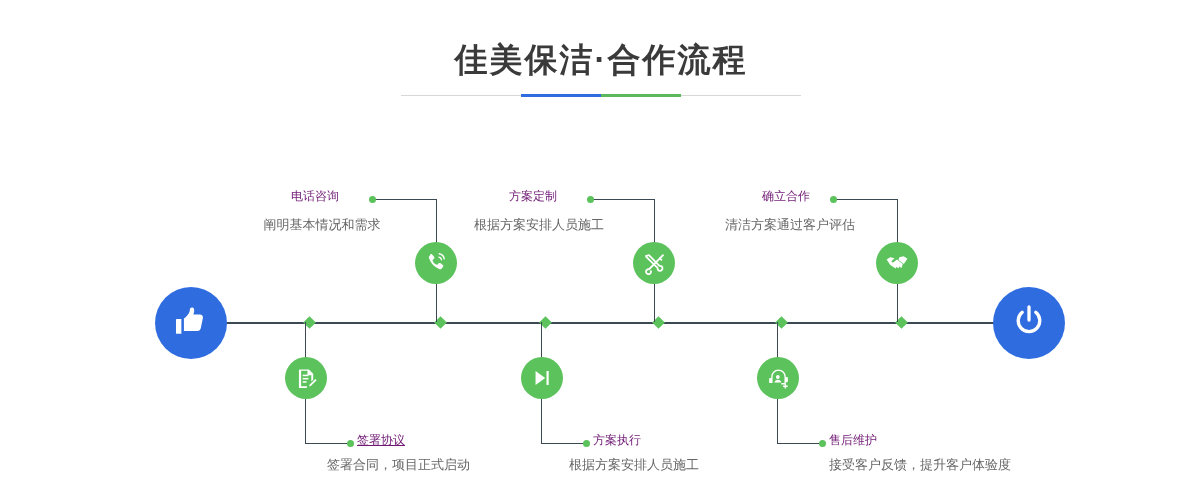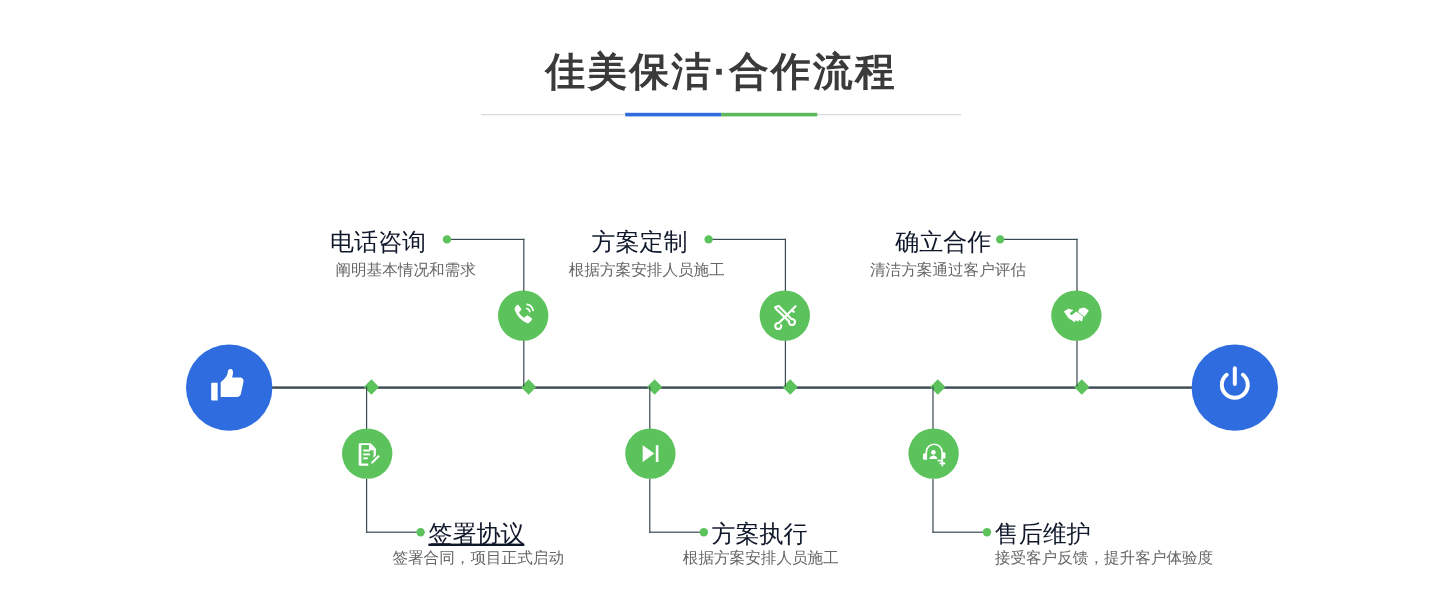--- a/index.html
+++ b/index.html
@@ -127,22 +127,22 @@
     position: absolute;
     width: 7px;
     height: 7px;
     border-radius: 50%;
     background: #5cc25c;
   }
 
   
   .lbl-title {
     position: absolute;
-    font-size: 20px;
-    color: #0f172a;
+    font-size: 12px;
+    color: #701a75;
     white-space: nowrap;
   }
   .lbl-desc {
     position: absolute;
     font-size: 13px;
     color: #666666;
     white-space: nowrap;
   }
 </style>
 </head>
@@ -182,21 +182,21 @@
         <line x1="12" y1="2.6" x2="12" y2="11.4"></line>
       </svg>
     </span>
   </div>
 
   <div class="conn conn-v" style="left:436px; top:242px; height:80px;"></div>
   <div class="conn conn-h" style="left:372px; top:199px; width:65px;"></div>
   <div class="conn conn-v" style="left:436px; top:199px; height:44px;"></div>
   <div class="conn-dot" style="left:369px; top:196px;"></div>
   <div class="lbl-title" style="left:315px; top:188px; transform:translateX(-50%);">电话咨询</div>
-  <div class="lbl-desc" style="left:322px; top:216px; transform:translateX(-50%);margin-left:16px;">阐明基本情况和需求</div>
+  <div class="lbl-desc" style="left:322px; top:216px; transform:translateX(-50%);">阐明基本情况和需求</div>
   <div class="step-circle" style="left:415px; top:242px;">
     <span>
       <svg width="24" height="24" viewBox="0 0 24 24" fill="#ffffff">
         <path d="M6.6 3.2c.5-.4 1.2-.3 1.6.2l2 2.7c.3.5.3 1.1-.1 1.5l-1.2 1.2c-.3.3-.4.7-.2 1.1.8 1.6 2.1 2.9 3.7 3.7.4.2.8.1 1.1-.2l1.2-1.2c.4-.4 1-.4 1.5-.1l2.7 2c.5.4.6 1.1.2 1.6l-1.4 1.7c-.6.8-1.7 1.1-2.6.7C10.6 16.3 7 12.7 5 7.3c-.4-.9-.1-2 .7-2.6l.9-1.5z"></path>
         <path d="M14.5 2.6a.7.7 0 0 1 .8-.6 6.8 6.8 0 0 1 5.6 5.6.7.7 0 1 1-1.4.2 5.4 5.4 0 0 0-4.4-4.4.7.7 0 0 1-.6-.8z"></path>
         <path d="M14.2 6a.7.7 0 0 1 .8-.6 3.9 3.9 0 0 1 3.2 3.2.7.7 0 1 1-1.4.2 2.5 2.5 0 0 0-2-2 .7.7 0 0 1-.6-.8z"></path>
       </svg>
     </span>
   </div>
 

